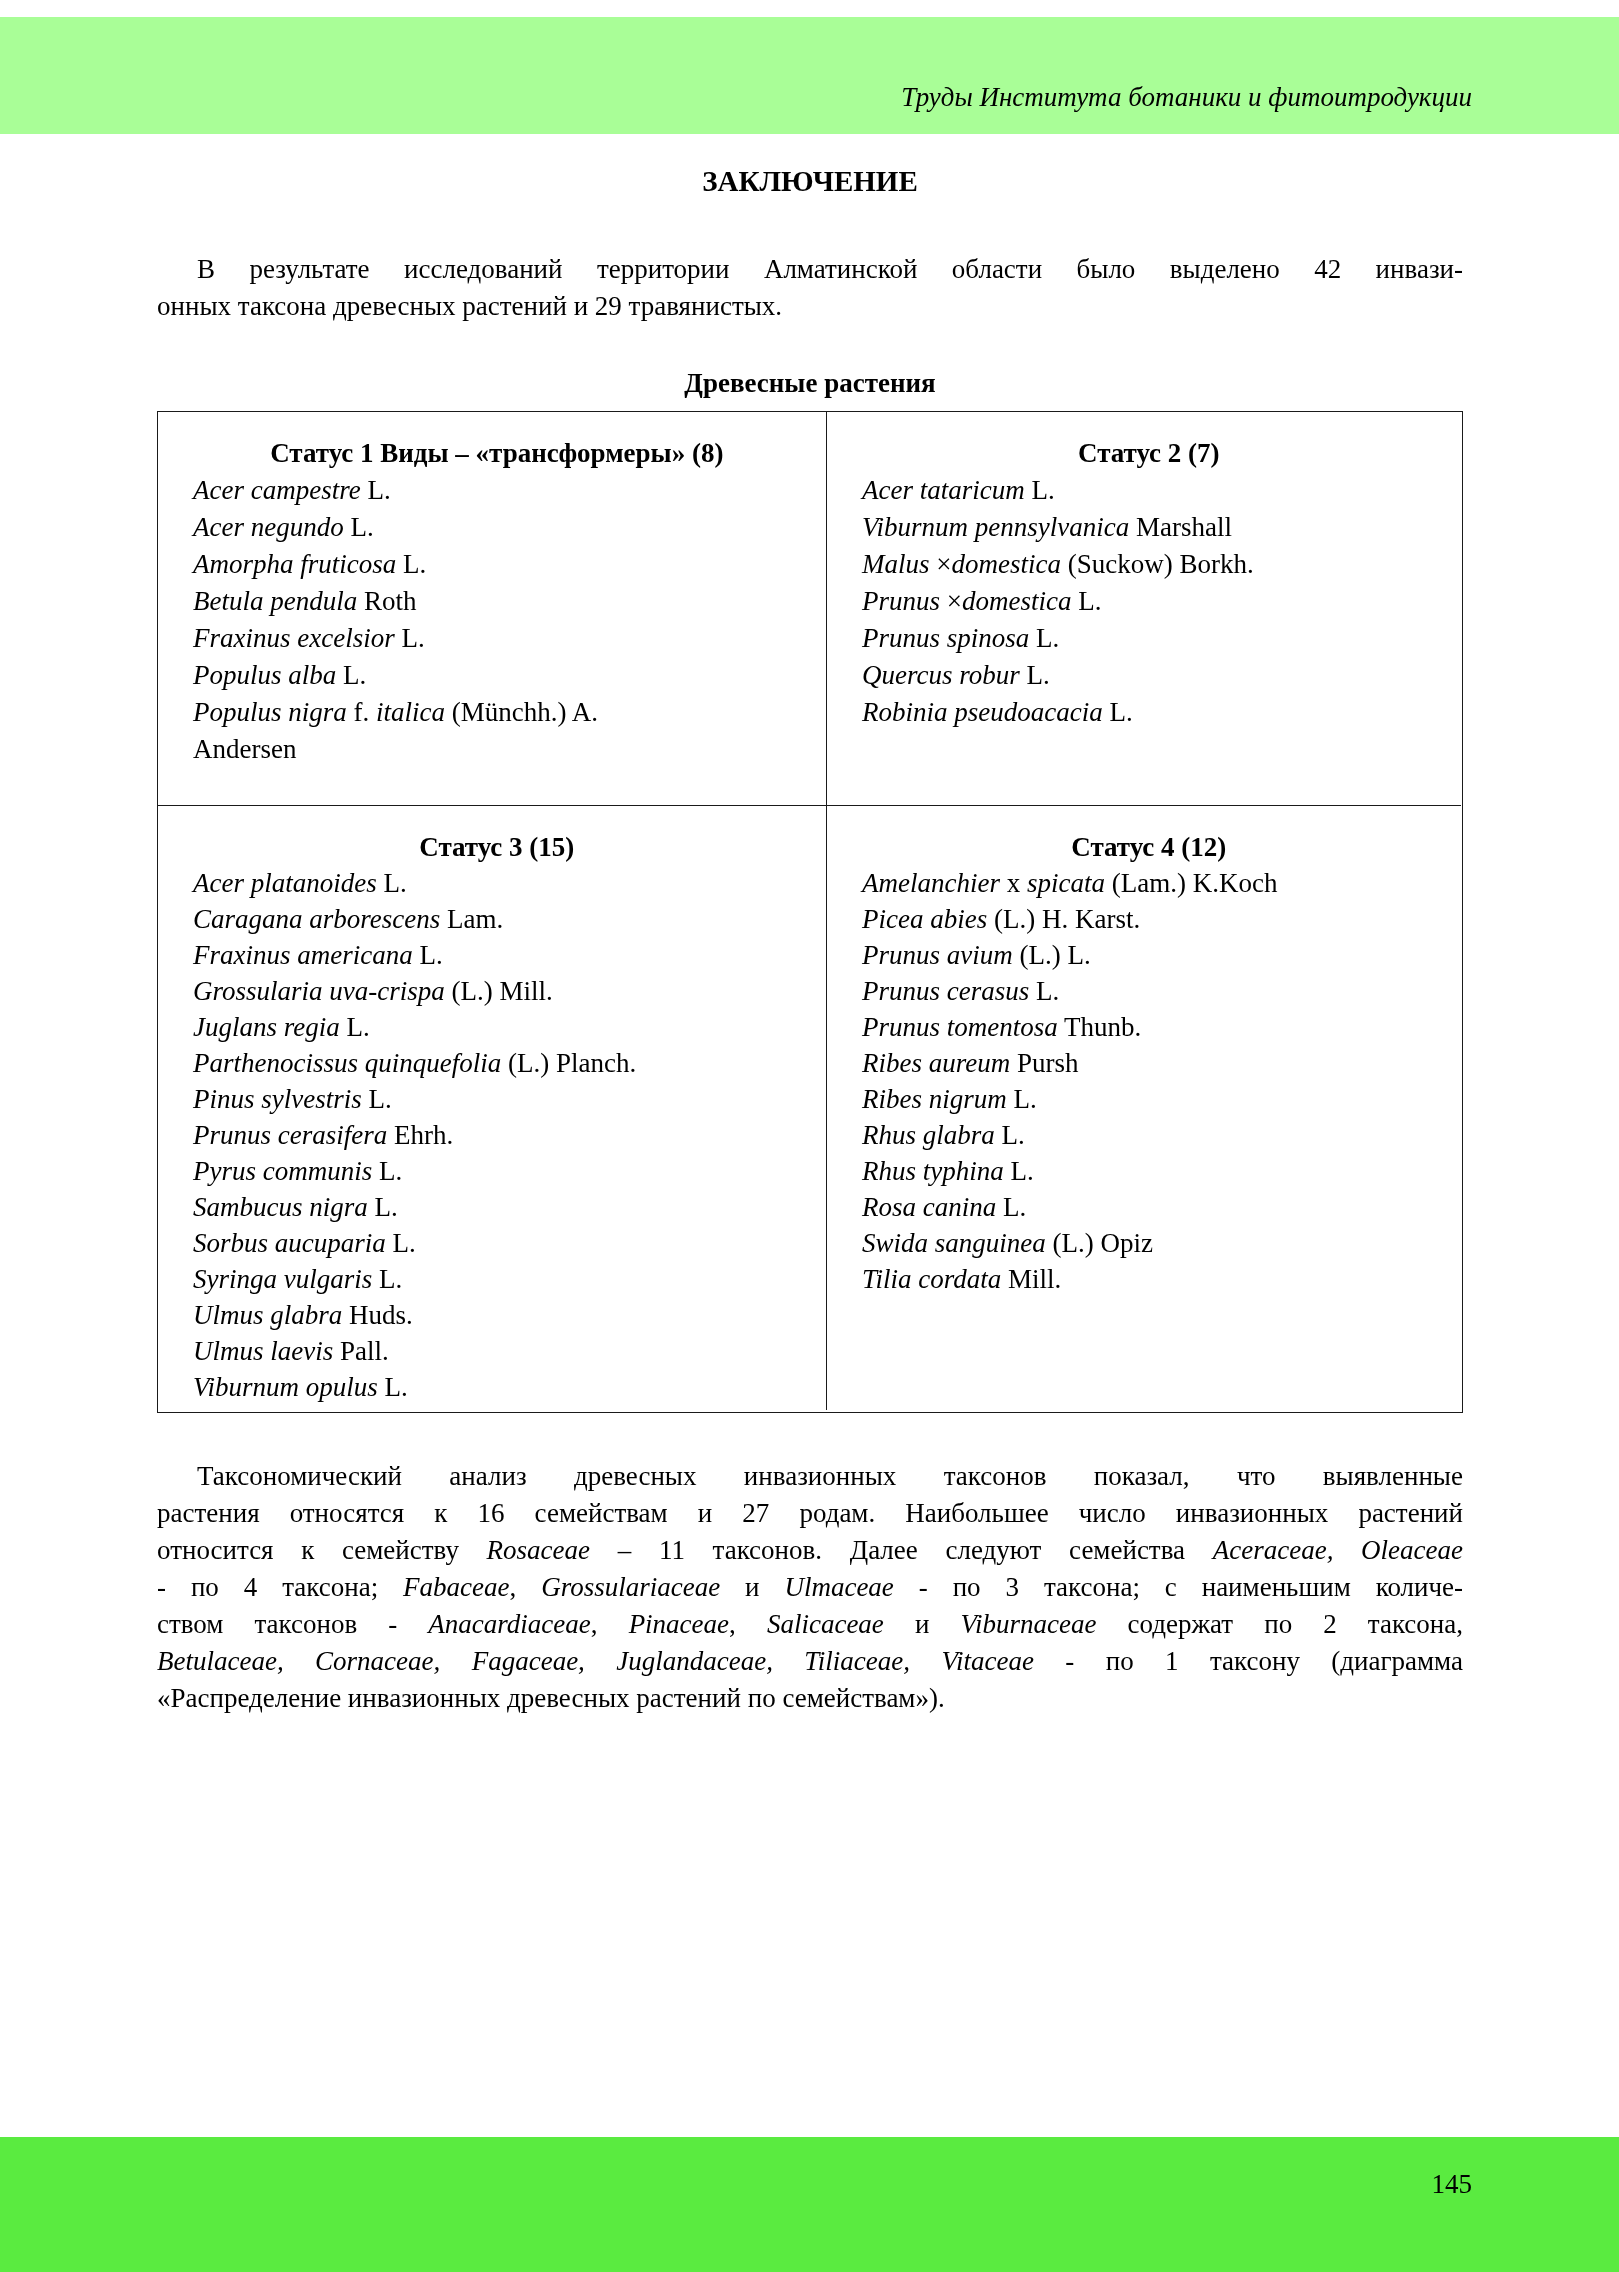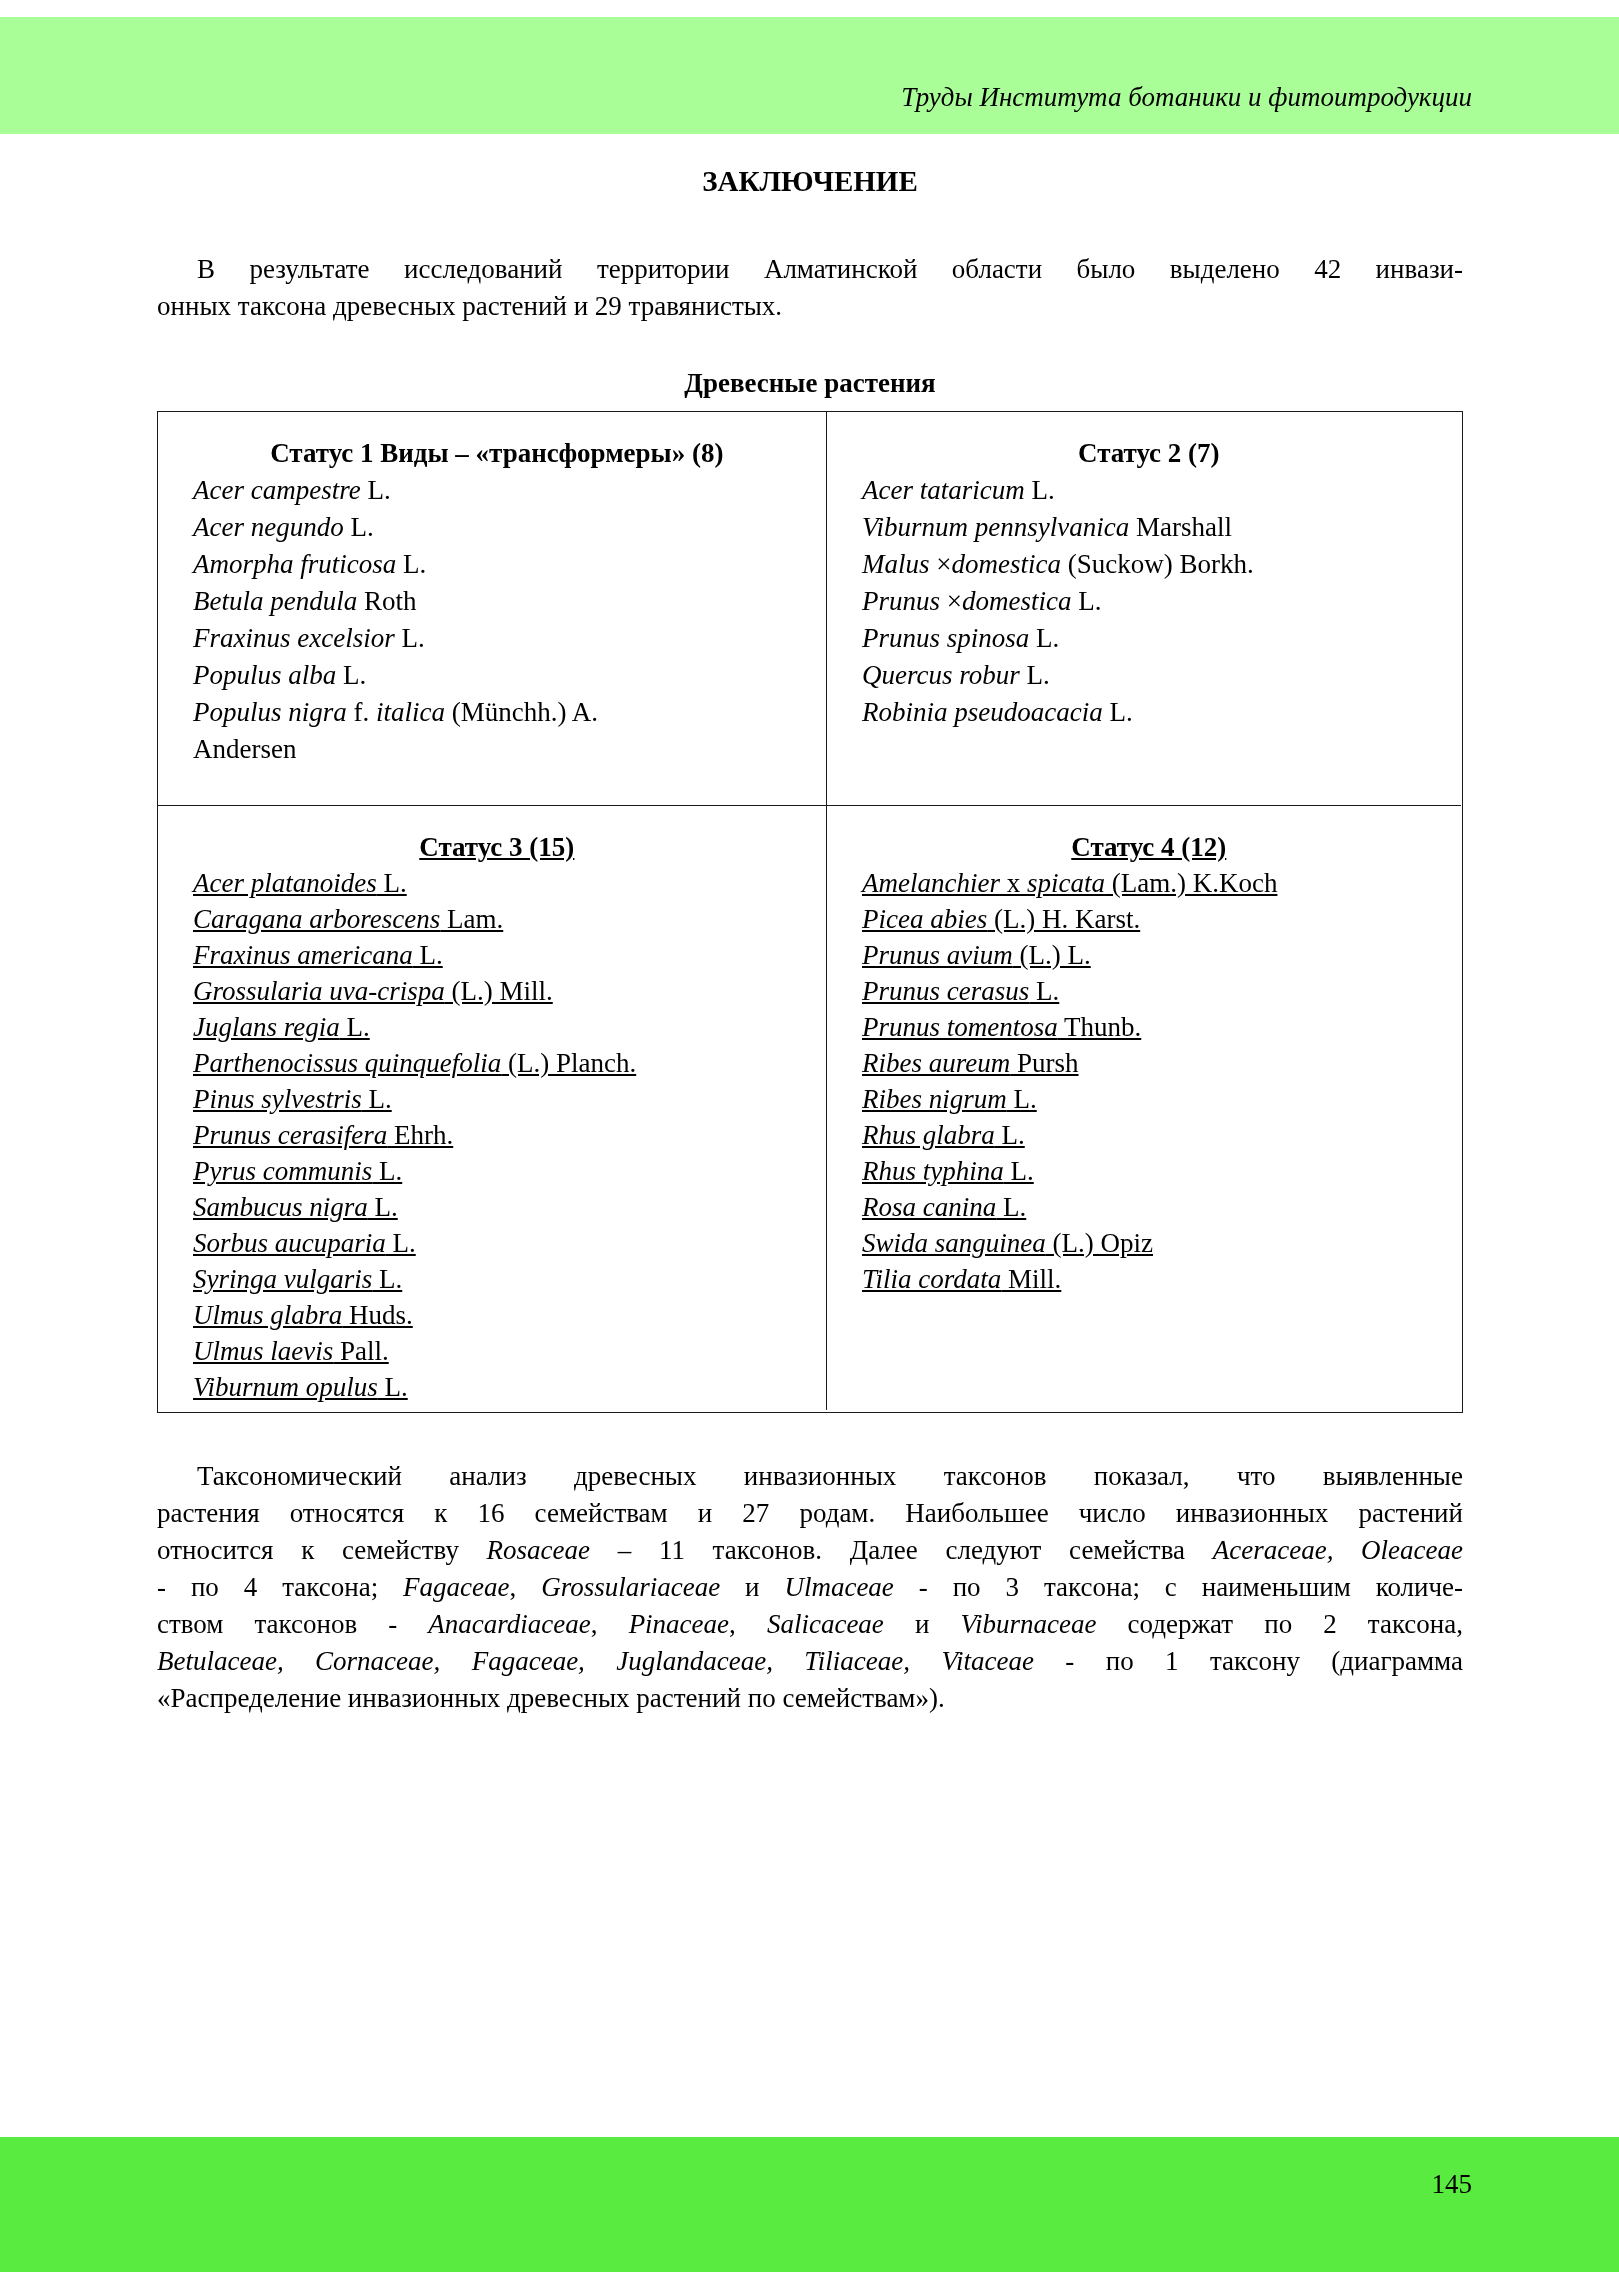--- a/index.html
+++ b/index.html
@@ -49,21 +49,21 @@
   }
   .cell{
     box-sizing:border-box;
     padding:23px 25.4px 0 35px;
     font-size:27px;
     overflow:hidden;
   }
   .cell.col1{border-right:1.9px solid #1a1a1a;}
   .cell.row1{border-bottom:1.9px solid #1a1a1a;}
   .cell.row1 .cellhead,.cell.row1 .species-item{line-height:37px;}
-  .cell.row2 .cellhead,.cell.row2 .species-item{line-height:36px;text-decoration:underline;}
+  .cell.row2 .cellhead,.cell.row2 .species-item{line-height:36px;}
   .cellhead{font-weight:bold;text-align:center;}
   .footer-bar{
     position:absolute;left:0;bottom:0;width:1620px;height:136px;
     background:#5aeb40;
   }
   .pagenum{
     position:absolute;top:30.5px;right:148px;
     font-size:27px;line-height:32px;
   }
 </style>
@@ -146,21 +146,21 @@
           <div class="species-item"><i>Swida sanguinea</i><span> (L.) Opiz</span></div>
           <div class="species-item"><i>Tilia cordata</i><span> Mill.</span></div>
         </div>
     </div>
   </div>
 
   <div class="para analysis">
       <div class="para-line justify indent"><span>Таксономический анализ древесных инвазионных таксонов показал, что выявленные</span></div>
       <div class="para-line justify"><span>растения относятся к 16 семействам и 27 родам. Наибольшее число инвазионных растений</span></div>
       <div class="para-line justify"><span>относится к семейству </span><i>Rosaceae</i><span> – 11 таксонов. Далее следуют семейства </span><i>Aceraceae, Oleaceae</i></div>
-      <div class="para-line justify"><span>- по 4 таксона; </span><i>Fagaceae</i><span>, </span><i>Grossulariaceae</i><span> и </span><i>Ulmaceae</i><span> - по 3 таксона; с наименьшим количе-</span></div>
+      <div class="para-line justify"><span>- по 4 таксона; </span><i>Fabaceae</i><span>, </span><i>Grossulariaceae</i><span> и </span><i>Ulmaceae</i><span> - по 3 таксона; с наименьшим количе-</span></div>
       <div class="para-line justify"><span>ством таксонов - </span><i>Anacardiaceae</i><span>, </span><i>Pinaceae</i><span>, </span><i>Salicaceae</i><span> и </span><i>Viburnaceae</i><span> содержат по 2 таксона,</span></div>
       <div class="para-line justify"><i>Betulaceae, Cornaceae, Fagaceae, Juglandaceae, Tiliaceae, Vitaceae</i><span> - по 1 таксону (диаграмма</span></div>
       <div class="para-line"><span>«Распределение инвазионных древесных растений по семействам»).</span></div>
     </div>
 
   <div class="footer-bar" style="background: rgb(90, 235, 64);">
     <div class="pagenum">145</div>
   </div>
 
 </div>

